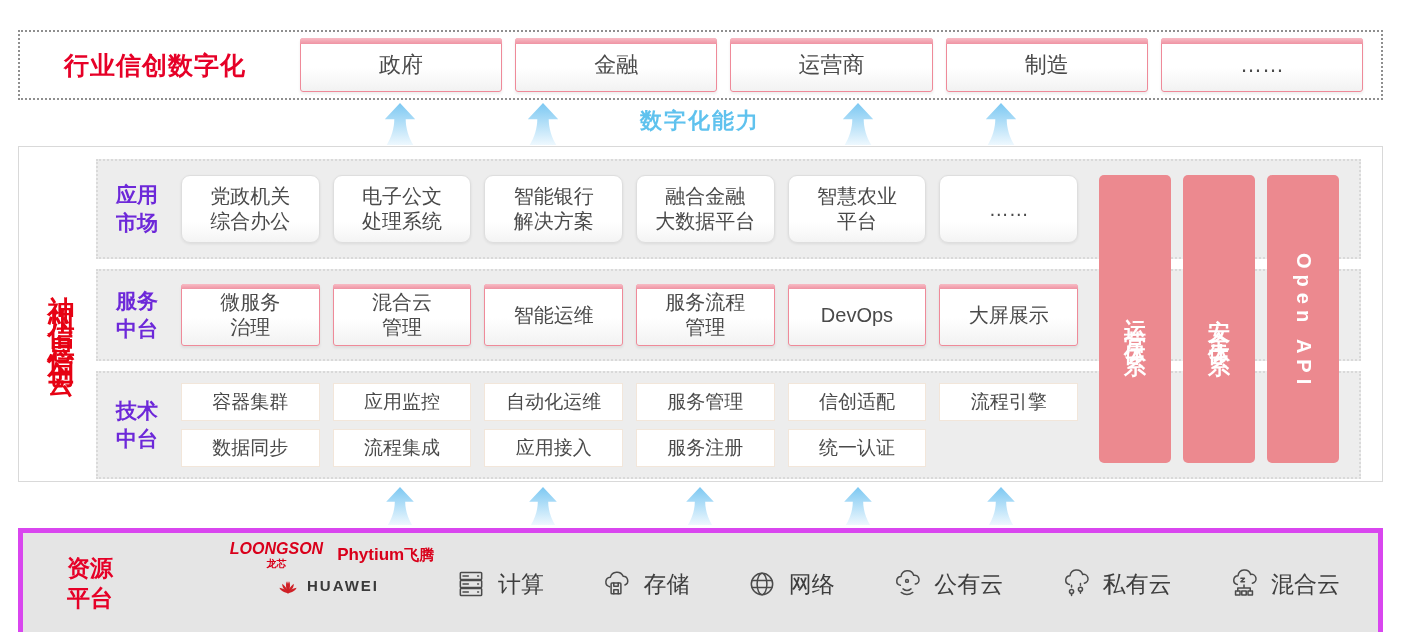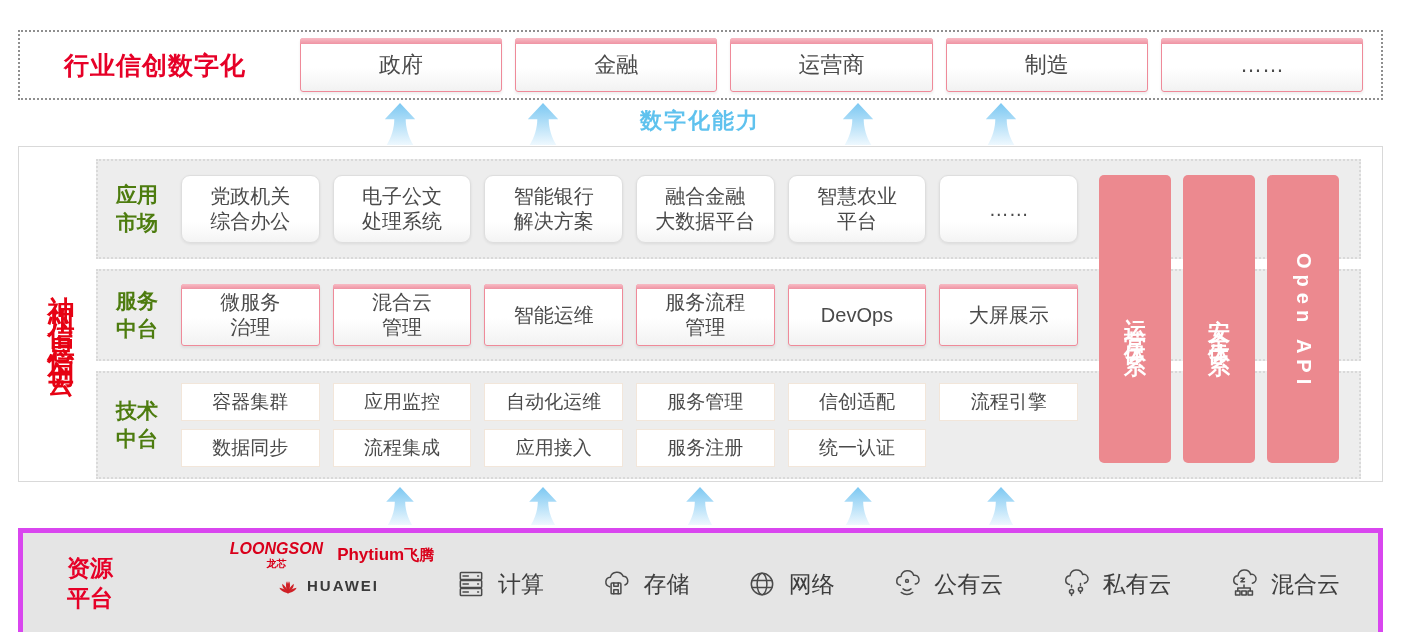--- a/index.html
+++ b/index.html
@@ -32,21 +32,21 @@
     background:#fff; border:1px solid #d9d9d9; }
   .brand-vertical { position:absolute; left:16px; top:22px; height:300px; width:52px;
     display:flex; align-items:flex-start; justify-content:center;
     writing-mode:vertical-rl; font-size:27px; font-weight:bold; color:#e60213;
     letter-spacing:13px; line-height:52px; }
   .p-row { position:absolute; left:77px; width:1265px; background:#ededed; border:2px dotted #d9d9d9; }
   .row-1 { top:12px; height:100px; }
   .row-2 { top:122px; height:92px; }
   .row-3 { top:224px; height:108px; }
   .row-label { position:absolute; left:18px; top:50%; transform:translateY(-50%);
-    font-size:21px; font-weight:bold; color:#4d7c0f; line-height:1.32; white-space:pre-line;text-align:center; }
+    font-size:21px; font-weight:bold; color:#6d28d9; line-height:1.32; white-space:pre-line;text-align:center; }
   .row-items { position:absolute; left:83px; width:897px; top:50%; transform:translateY(-50%);
     display:grid; grid-template-columns:repeat(6,1fr); gap:13px; }
   .box-plain { height:68px; background:linear-gradient(180deg,#ffffff 70%,#f4f4f4 100%);
     border:1px solid #dedede; border-radius:9px; box-shadow:0 1px 3px rgba(0,0,0,.08);
     display:flex; align-items:center; justify-content:center; text-align:center;
     font-size:20px; color:#4a4a4a; line-height:1.25; white-space:pre-line; }
   .row-2 .box-pink { height:62px; font-size:20px; text-align:center; line-height:1.25; white-space:pre-line; }
   .row-2 .box-pink::before { height:5px; }
   .tech-grid { position:absolute; left:83px; width:897px; top:50%; transform:translateY(-50%);
     display:grid; grid-template-columns:repeat(6,1fr); grid-template-rows:38px 38px; gap:8px 13px; }

